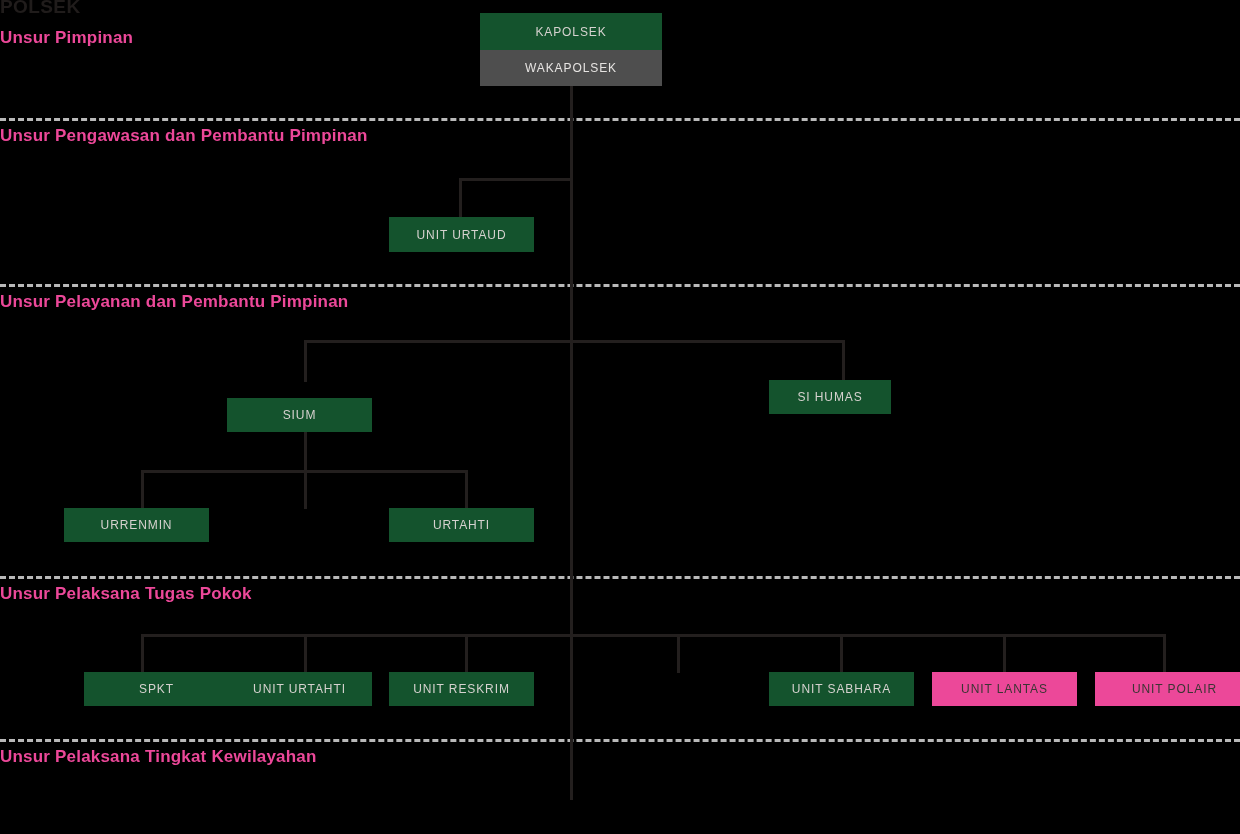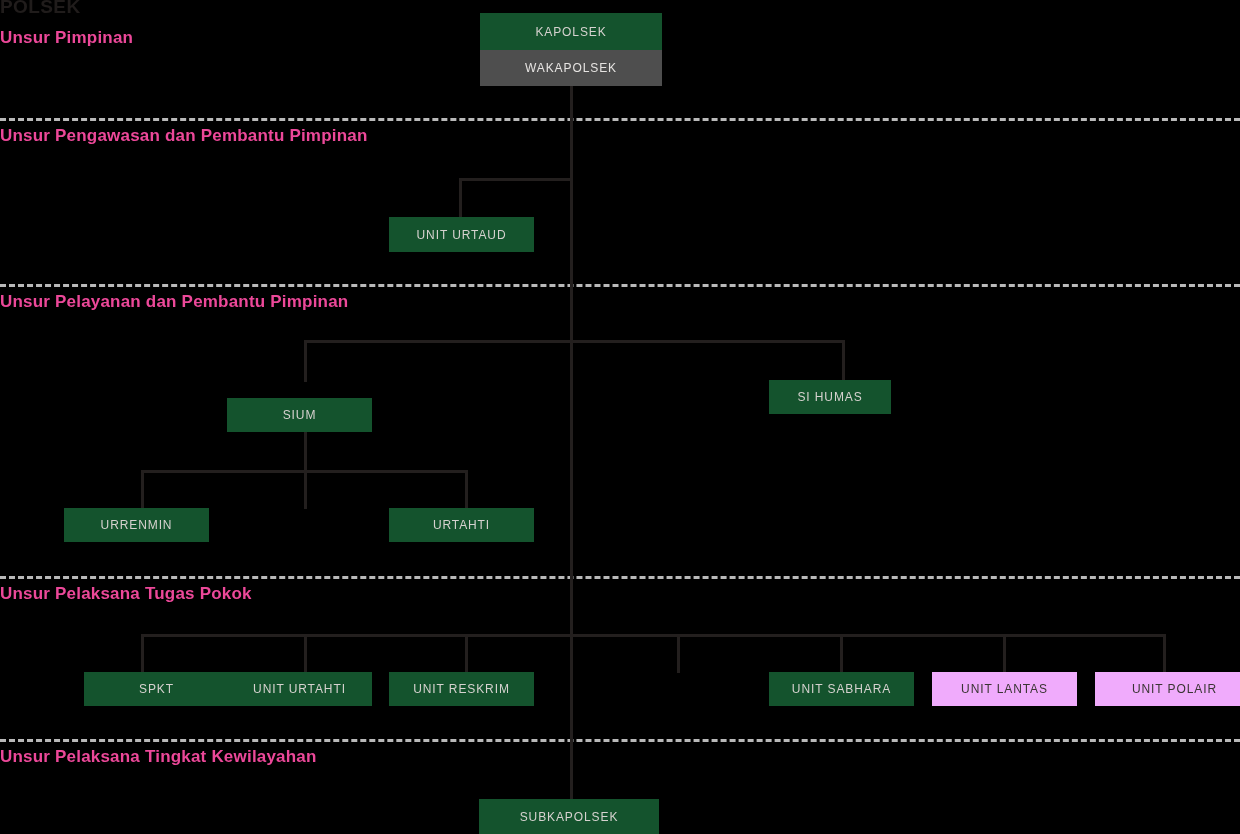--- a/index.html
+++ b/index.html
@@ -72,21 +72,21 @@
   }
   .node.dark {
     background: #14532d;
     color: #d6d2cf;
   }
   .node.gray {
     background: #4e4e4e;
     color: #e6e4e2;
   }
   .node.light {
-    background: #f0abfc;
+    background: #ec4899;
     color: #3a3533;
   }
 </style>
 </head>
 <body>
 
 <div id="root">
 
   <div class="page-title">POLSEK</div>
 
@@ -136,15 +136,14 @@
   <div class="node dark" style="left:64px;  top:508px; width:145px; height:34px;">URRENMIN</div>
   <div class="node dark" style="left:389px; top:508px; width:145px; height:34px;">URTAHTI</div>
 
   <div class="node dark" style="left:64px;   top:672px; width:145px; height:34px;margin-left:20px;">SPKT</div>
   <div class="node dark" style="left:227px;  top:672px; width:145px; height:34px;">UNIT URTAHTI</div>
   <div class="node dark" style="left:389px;  top:672px; width:145px; height:34px;">UNIT RESKRIM</div>
   <div class="node dark" style="left:769px;  top:672px; width:145px; height:34px;">UNIT SABHARA</div>
   <div class="node light" style="left:932px;  top:672px; width:145px; height:34px;">UNIT LANTAS</div>
   <div class="node light" style="left:1095px; top:672px; width:159px; height:34px;">UNIT POLAIR</div>
 
-  <div class="node dark" style="left:479px; top:799px; width:180px; height:35px;">SUBKAPOLSEK</div>
 
 </div>
 
 </body></html>

